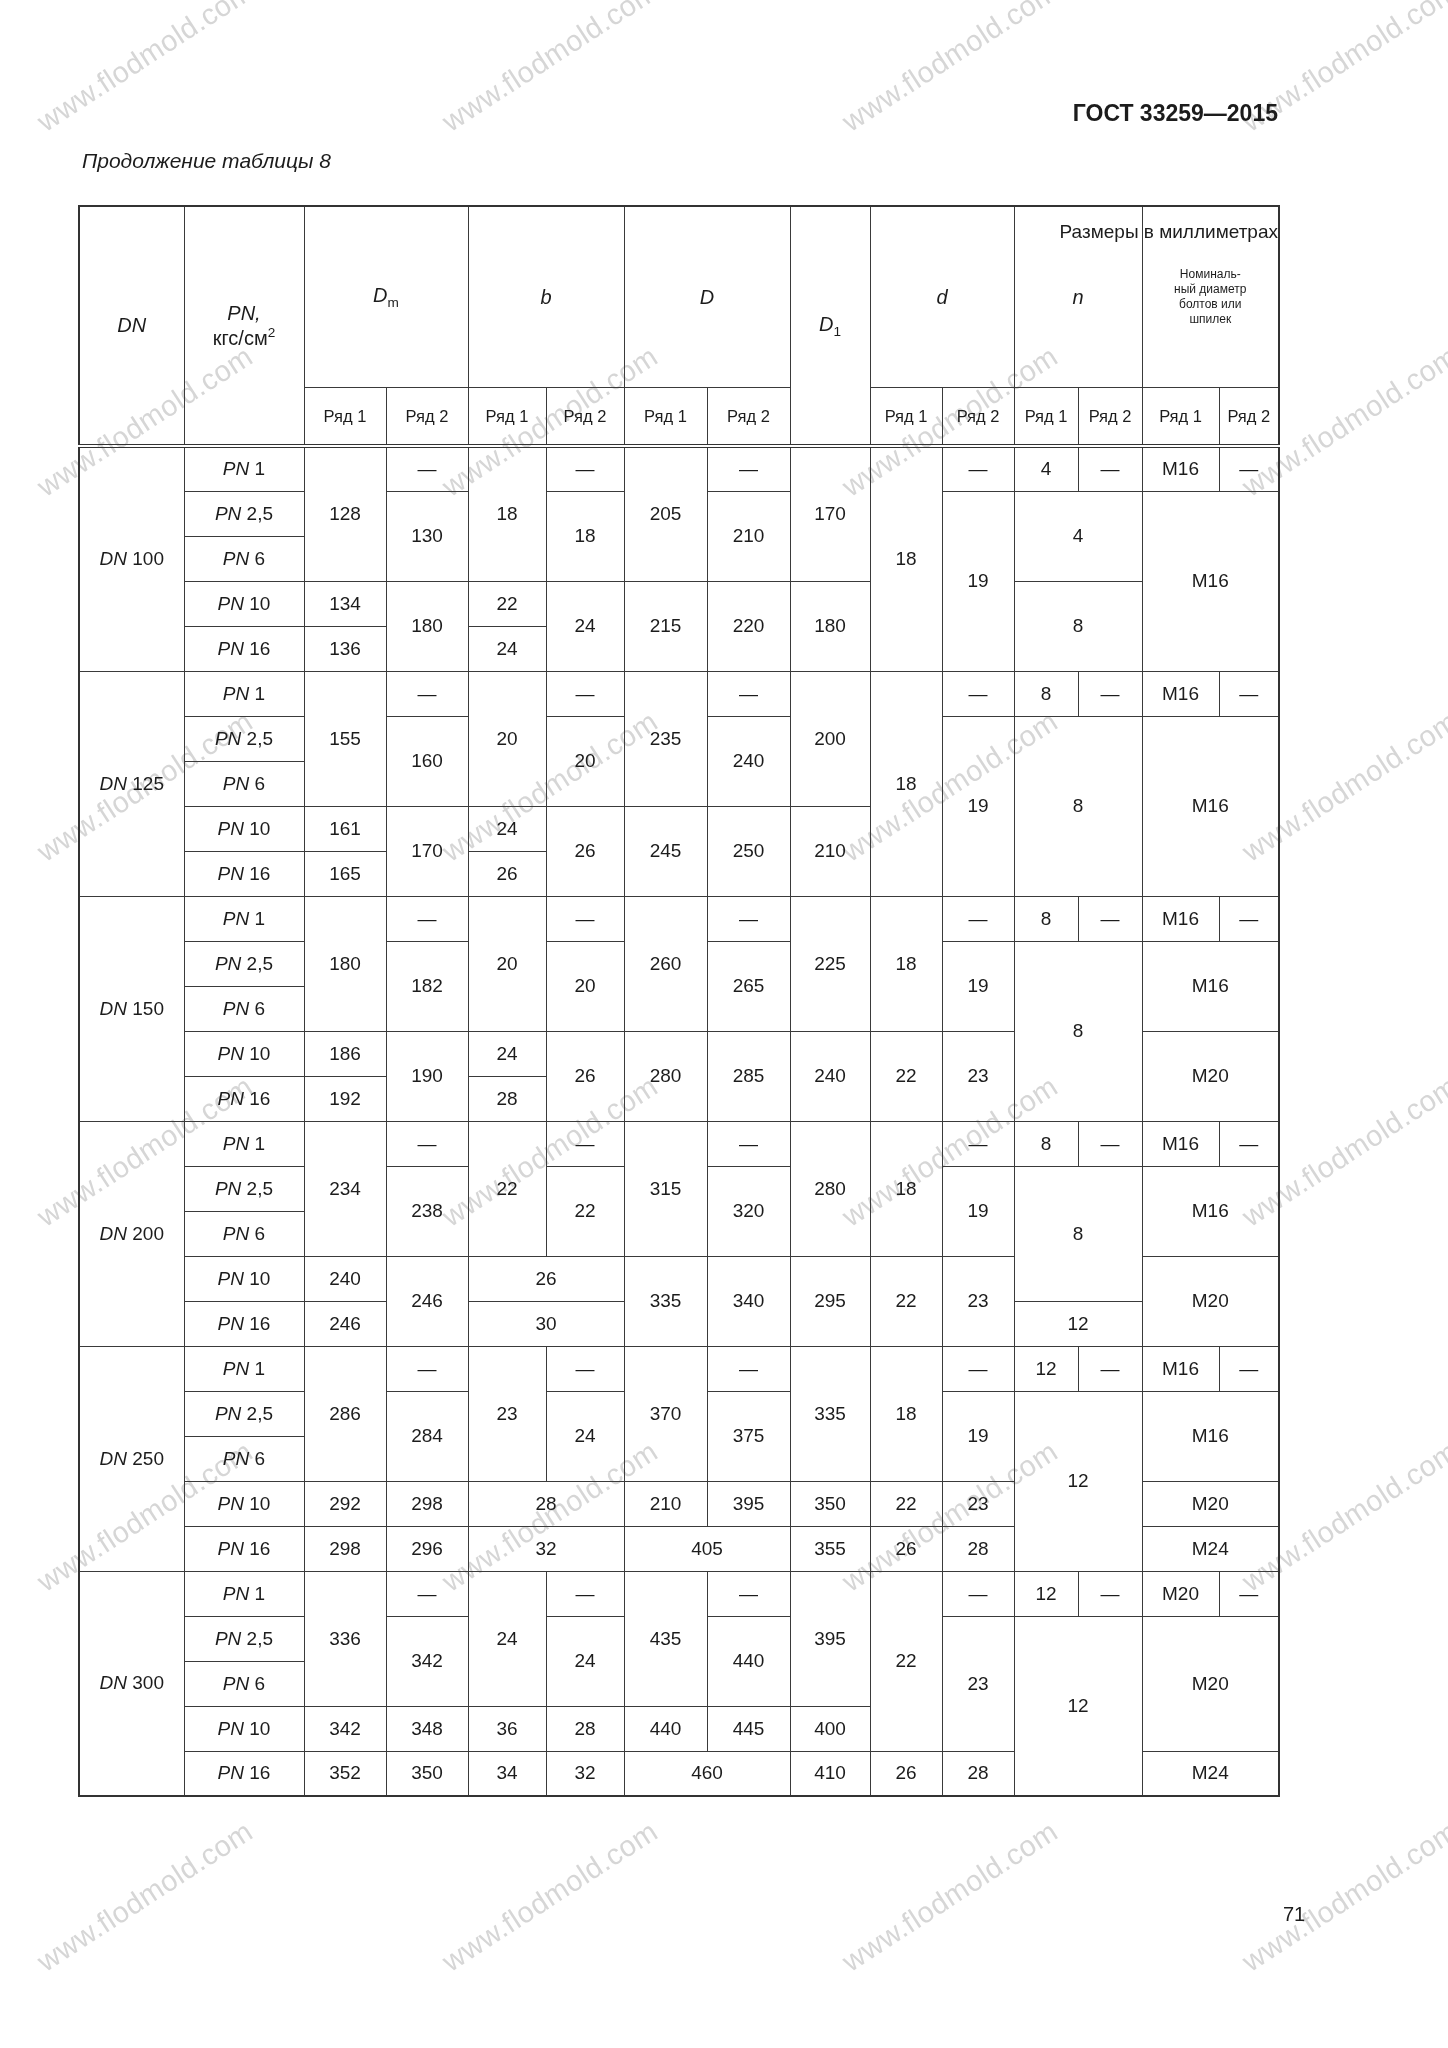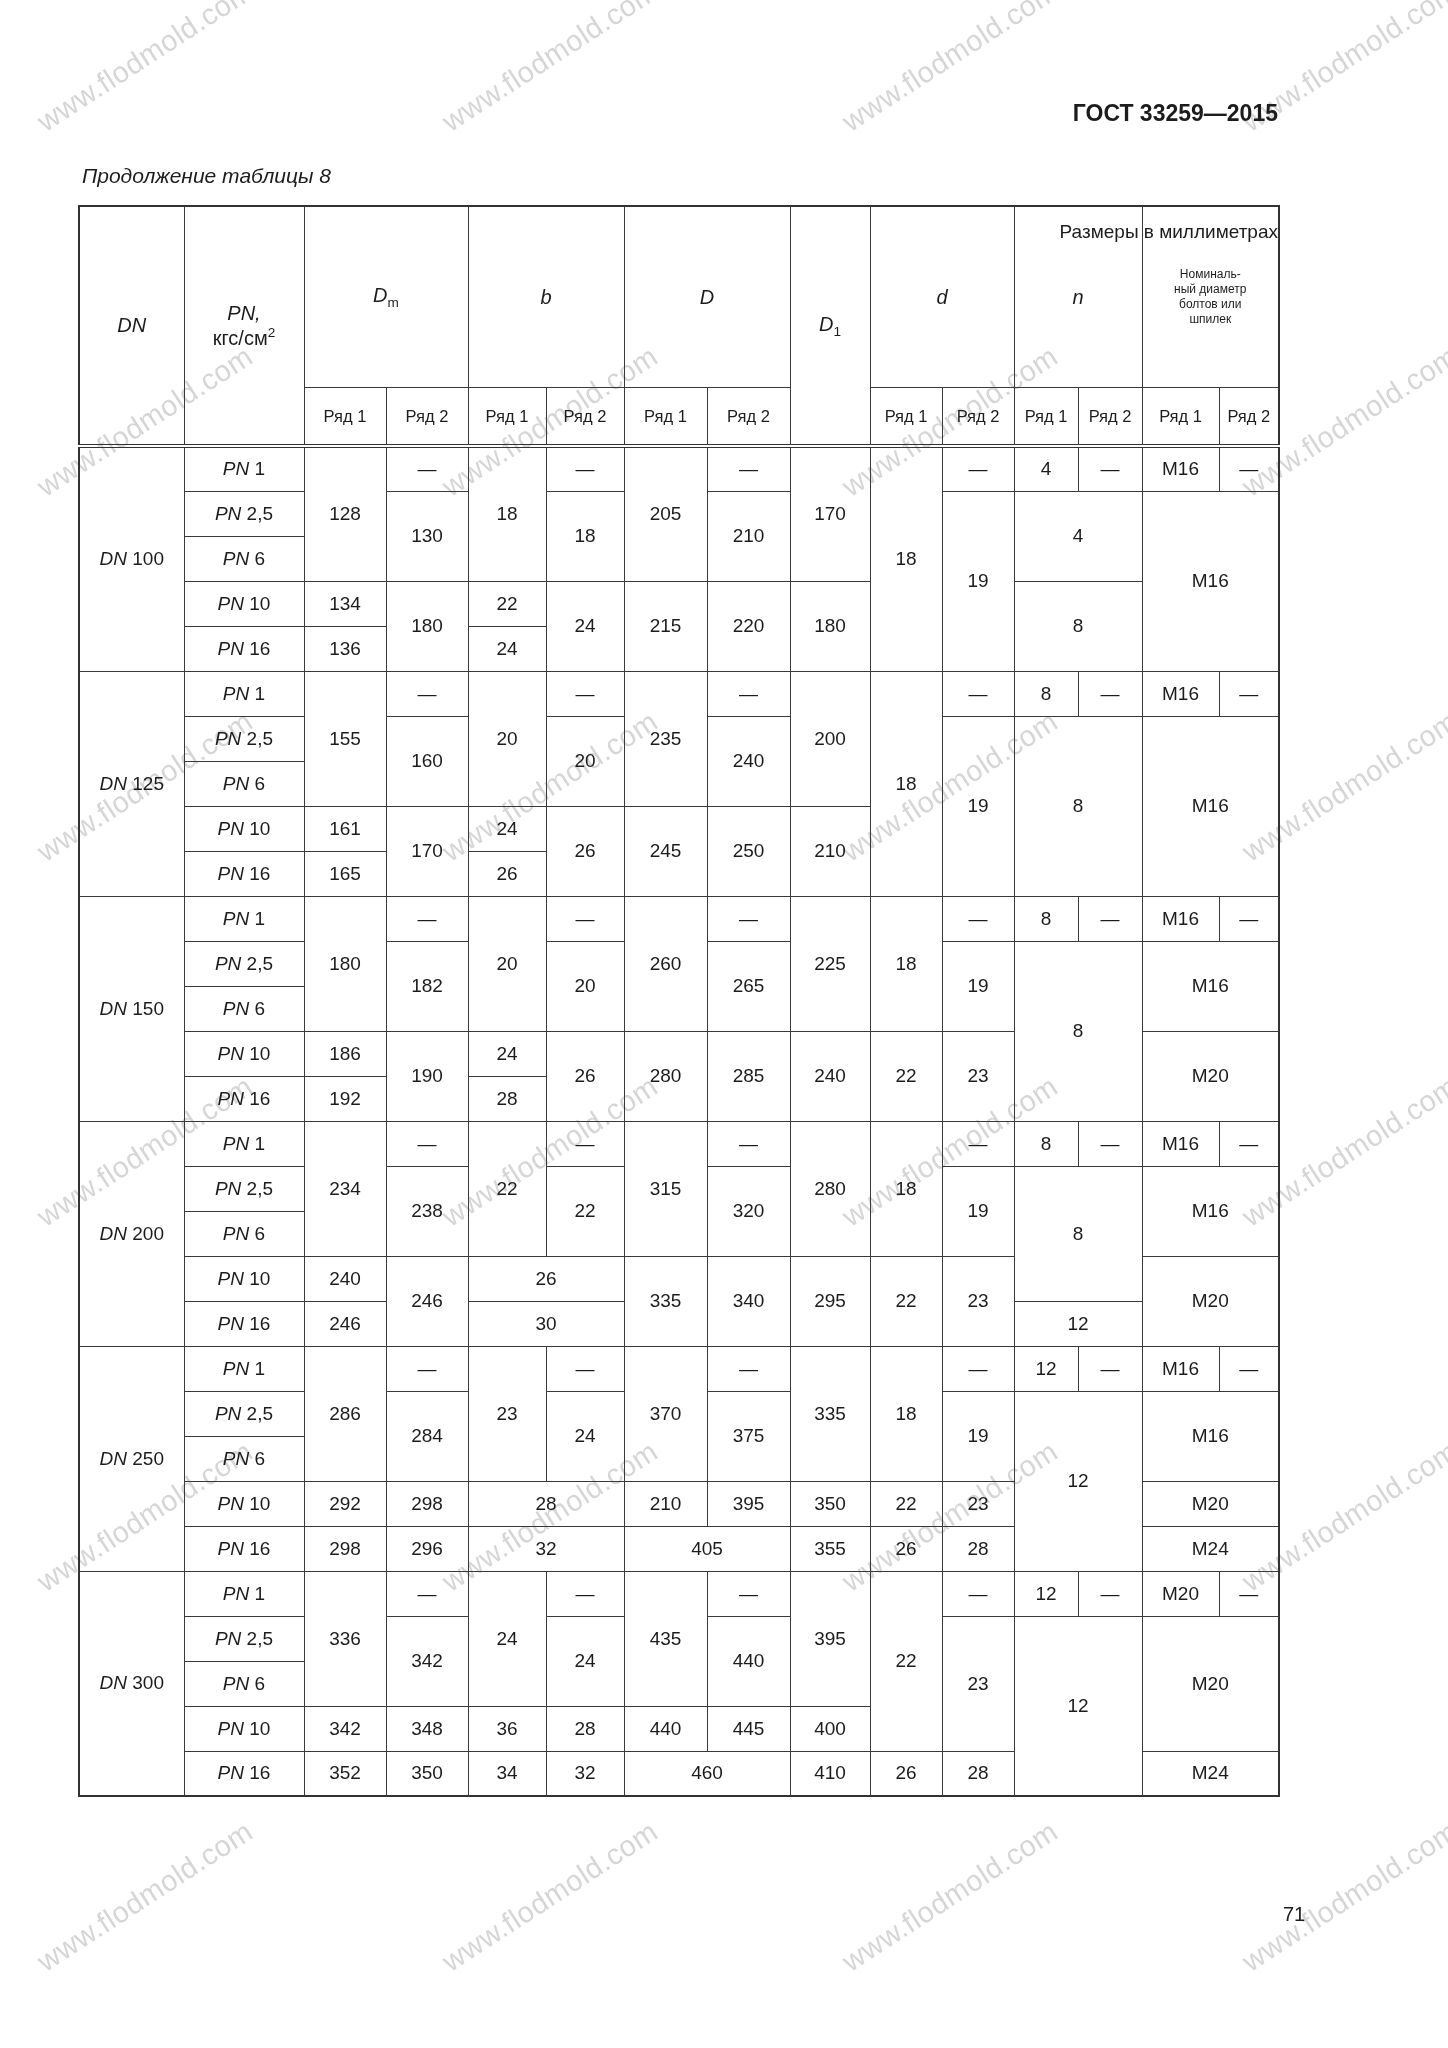--- a/index.html
+++ b/index.html
@@ -2,21 +2,21 @@
 <html><head>
 <meta charset="utf-8">
 <style>
   html,body{margin:0;padding:0;background:#888;}
   .page{position:relative;width:1448px;height:2048px;background:#ffffff;margin:0 auto;
         font-family:"Liberation Sans", sans-serif;color:#1c1c1c;overflow:hidden;}
   .wm{position:absolute;width:260px;text-align:center;transform:rotate(-33deg);
       color:#d6d6d6;font-size:29px;letter-spacing:.5px;z-index:0;pointer-events:none;
       font-family:"Liberation Sans",sans-serif;}
   .doc-code{position:absolute;top:100px;right:170px;font-weight:bold;font-size:23px;z-index:2;}
-  .caption{position:absolute;top:164px;left:82px;font-style:italic;font-size:21px;z-index:2;}
+  .caption{position:absolute;top:149px;left:82px;font-style:italic;font-size:21px;z-index:2;}
   .units{position:absolute;top:173px;right:170px;font-size:19px;z-index:2;margin-top:48px;}
   .pageno{position:absolute;top:1903px;left:1283px;font-size:20px;z-index:2;}
   table.gt{position:absolute;left:78px;top:205px;width:1200px;border-collapse:collapse;
            table-layout:fixed;z-index:1;background:transparent;}
   table.gt td{border:1px solid #3a3a3a;text-align:center;vertical-align:middle;
               font-size:19px;padding:0 2px;background:transparent;}
   table.gt{border:2px solid #333;}
   tr.hrow1 td{height:180px;font-size:20px;}
   tr.hrow2 td{height:56px;font-size:16.5px;margin-left:31px;}
   .hdr-b{border-bottom:4px double #333 !important;}

